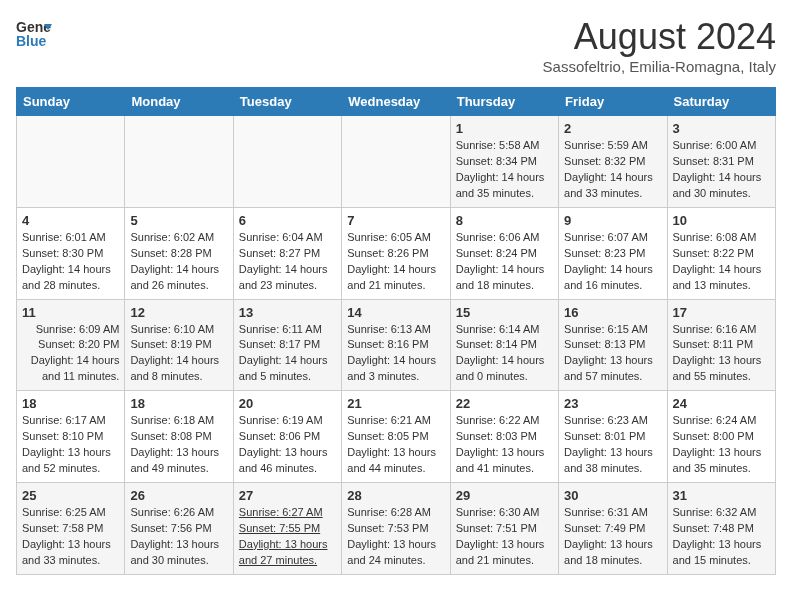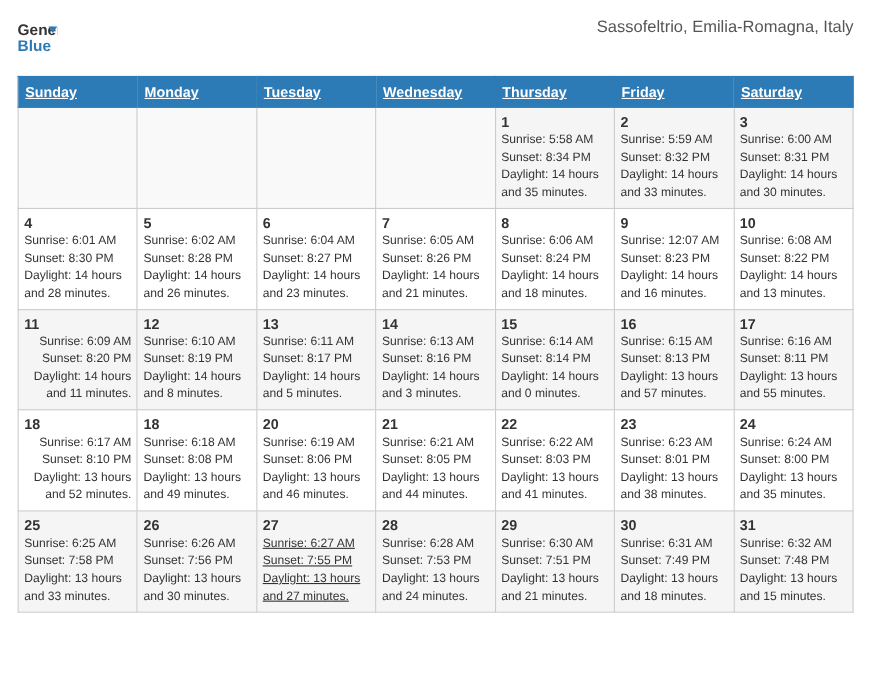--- a/index.html
+++ b/index.html
@@ -38,21 +38,20 @@
       border-collapse: collapse;
       table-layout: fixed;
     }
     thead tr th {
       background-color: #2c7bb6;
       color: #fff;
       text-align: left;
       padding: 6px 6px;
       font-size: 13px;
       border: 1px solid #2c7bb6;
-      text-decoration: underline;
     }
     tbody tr td {
       vertical-align: top;
       padding: 5px 5px;
       font-size: 11px;
       color: #333;
       border: 1px solid #ccc;
       height: 85px;
       background: #fff;
     }
@@ -85,20 +84,21 @@
   <div class="logo">
     <div>
       <svg width="36" height="36" viewBox="0 0 36 36">
         <text x="0" y="16" font-size="14" font-weight="bold" fill="#333" font-family="Arial">General</text>
         <polygon points="28,8 36,8 32,14" fill="#2c7bb6"></polygon>
         <text x="0" y="30" font-size="14" font-weight="bold" fill="#2c7bb6" font-family="Arial">Blue</text>
       </svg>
     </div>
   </div>
   <div class="title-area">
+    <div class="calendar-title">August 2024</div>
     <div class="calendar-subtitle">Sassofeltrio, Emilia-Romagna, Italy</div>
   </div>
 </div>
 
 <table>
   <thead>
     <tr>
     <th>Sunday</th>
         <th>Monday</th>
         <th>Tuesday</th>
@@ -167,21 +167,21 @@
         </td>
         <td>
           <span class="day-number">8</span>
           <div class="day-info" style="white-space: pre-line;">Sunrise: 6:06 AM
 Sunset: 8:24 PM
 Daylight: 14 hours
 and 18 minutes.</div>
         </td>
         <td>
           <span class="day-number">9</span>
-          <div class="day-info" style="white-space: pre-line;">Sunrise: 12:07 AM
+          <div class="day-info" style="white-space: pre-line;">Sunrise: 6:07 AM
 Sunset: 8:23 PM
 Daylight: 14 hours
 and 16 minutes.</div>
         </td>
         <td>
           <span class="day-number">10</span>
           <div class="day-info" style="white-space: pre-line;">Sunrise: 6:08 AM
 Sunset: 8:22 PM
 Daylight: 14 hours
 and 13 minutes.</div>
@@ -234,21 +234,21 @@
           <span class="day-number">17</span>
           <div class="day-info" style="white-space: pre-line;">Sunrise: 6:16 AM
 Sunset: 8:11 PM
 Daylight: 13 hours
 and 55 minutes.</div>
         </td>
       </tr>
       <tr>
         <td>
           <span class="day-number">18</span>
-          <div class="day-info" style="white-space: pre-line; text-align: right;">Sunrise: 6:17 AM
+          <div class="day-info" style="white-space: pre-line;">Sunrise: 6:17 AM
 Sunset: 8:10 PM
 Daylight: 13 hours
 and 52 minutes.</div>
         </td>
         <td>
           <span class="day-number">18</span>
           <div class="day-info" style="white-space: pre-line;">Sunrise: 6:18 AM
 Sunset: 8:08 PM
 Daylight: 13 hours
 and 49 minutes.</div>

